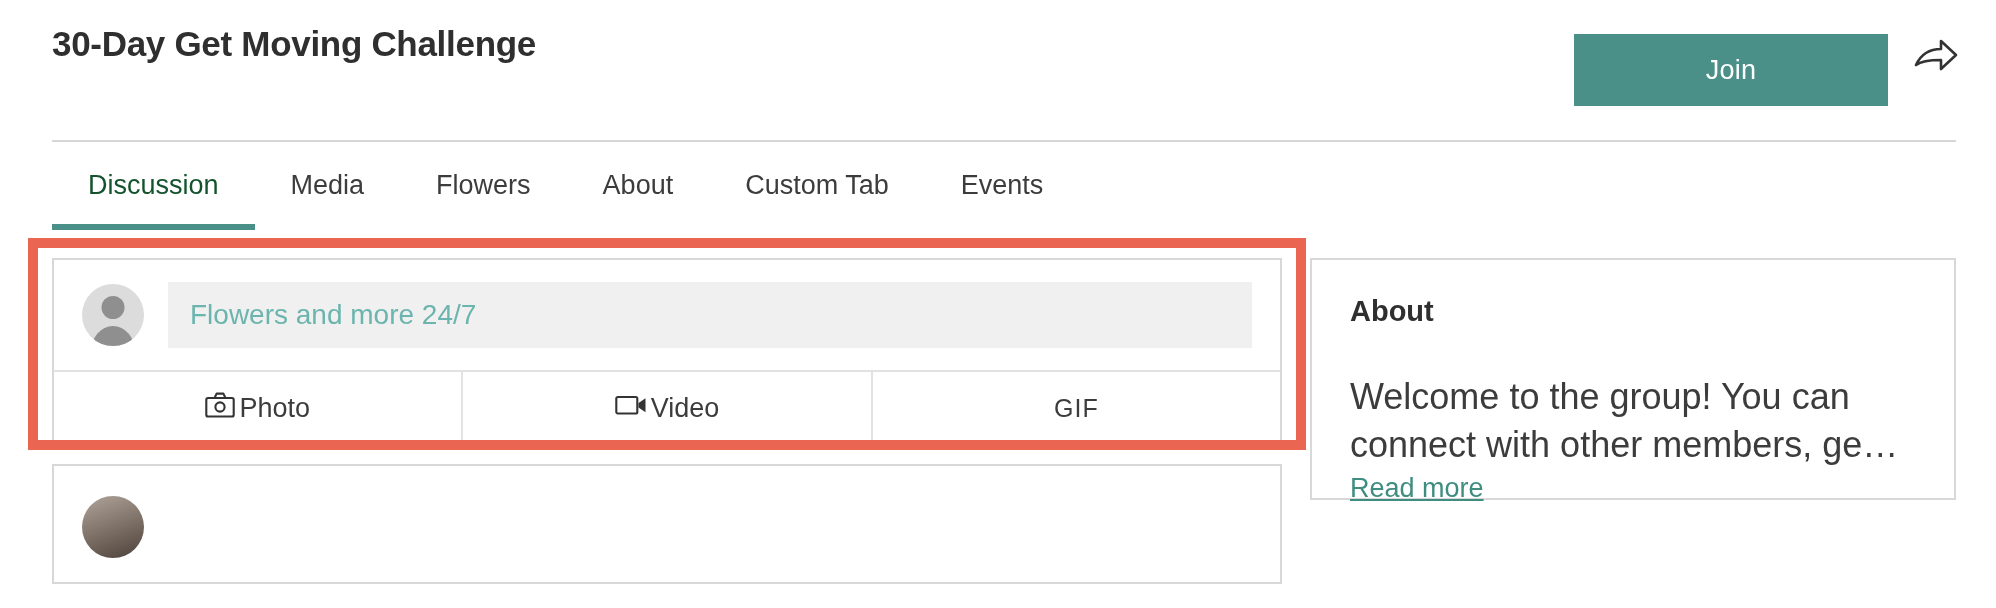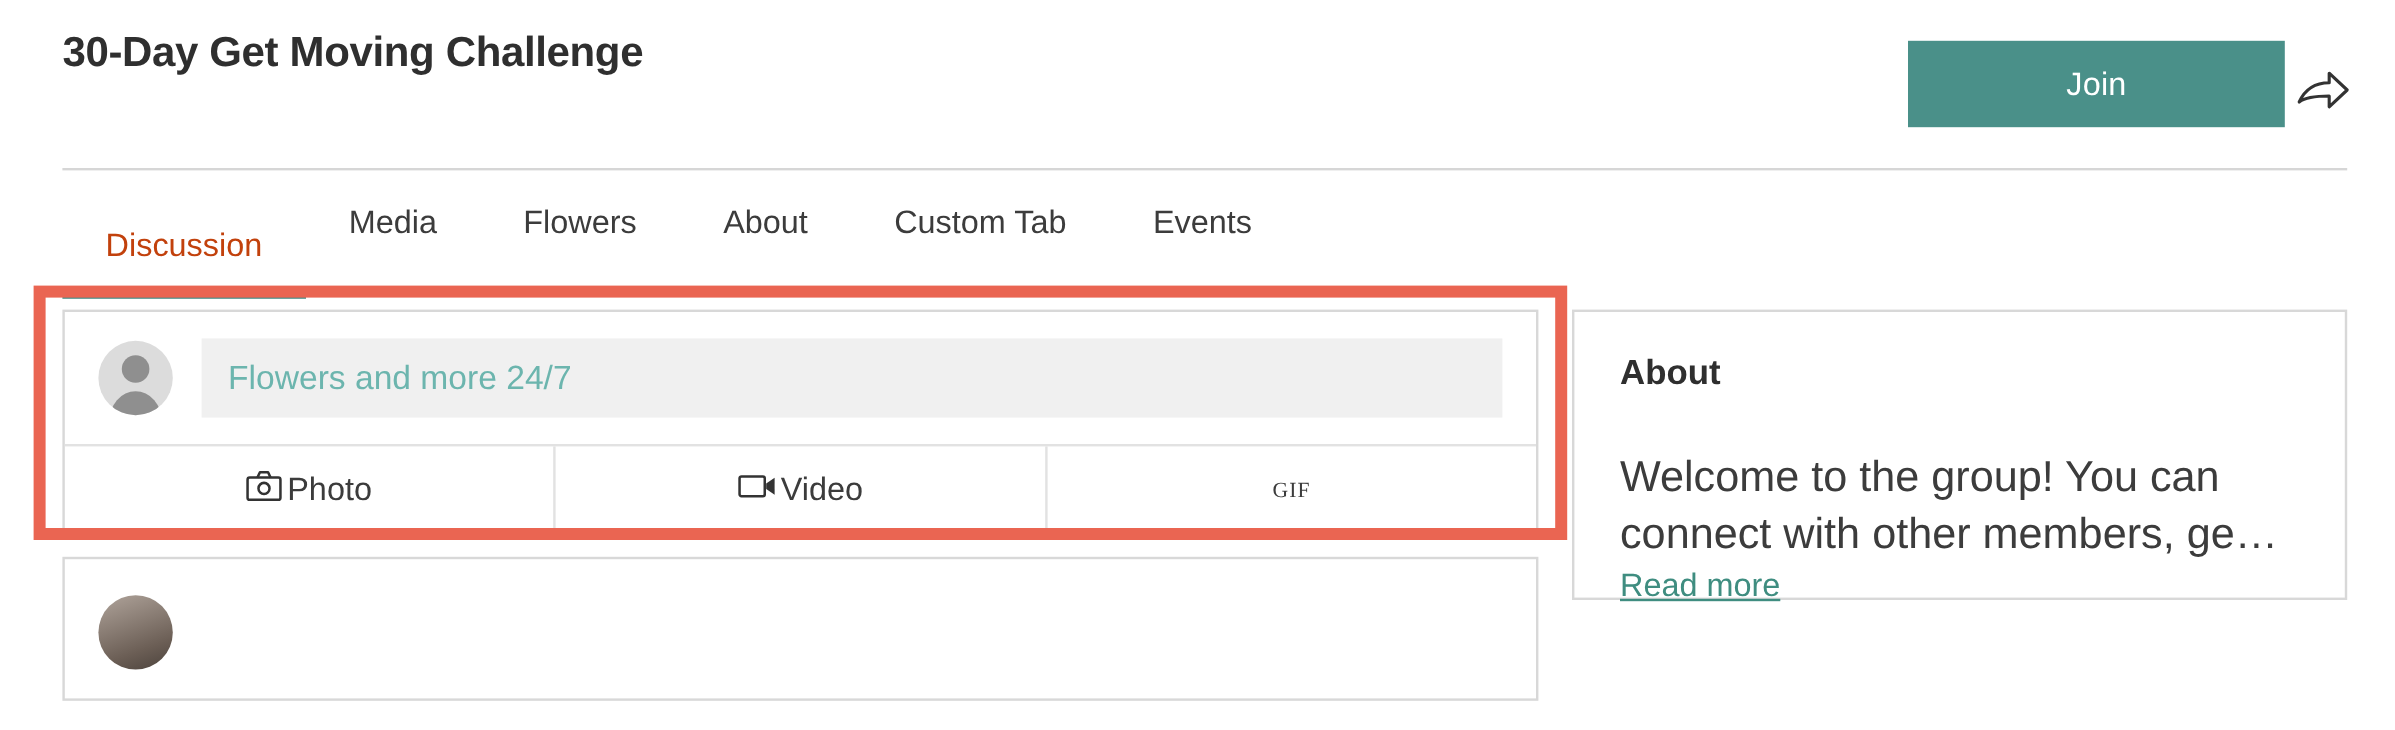--- a/index.html
+++ b/index.html
@@ -35,22 +35,22 @@
     font-size: 24px;
     color: #494949;
     margin-top: 12px;
     line-height: 1.2;
   }
   .header-actions {
     position: absolute;
     top: 34px;
     right: 34px;
     display: flex;
-    align-items: flex-end;
-    gap: 6px;
+    align-items: flex-start;
+    gap: 22px;
   }
   .join-button {
     width: 314px;
     height: 72px;
     background: #4a9089;
     color: #ffffff;
     font-size: 27px;
     border: none;
     display: flex;
     align-items: center;
@@ -85,22 +85,21 @@
   .tab {
     position: relative;
     font-size: 27px;
     color: #3c3c3c;
     padding: 27px 36px 0 36px;
     cursor: pointer;
     white-space: nowrap;
     line-height: 1.2;
   }
   .tab.active {
-    color: #c2410c;
-    margin-top: 19px;
+    color: #14532d;
   }
   .tab.active::after {
     content: "";
     position: absolute;
     left: 0;
     right: 0;
     bottom: -29px;
     height: 6px;
     background: #4a9089;
   }
@@ -219,22 +218,22 @@
     gap: 4px;
     font-size: 27px;
     color: #3c3c3c;
     cursor: pointer;
     border-right: 2px solid #e2e2e2;
   }
   .composer-action:last-child {
     border-right: none;
   }
   .composer-action .gif-text {
-    font-family: Liberation Serif, serif;
-    font-size: 18px;
+    font-family: Liberation Sans, sans-serif;
+    font-size: 25px;
     letter-spacing: 1px;
   }
 
   
   .next-post-card {
     border: 2px solid #d8d8d8;
     background: #ffffff;
     margin-top: 18px;
     height: 120px;
     box-sizing: border-box;

